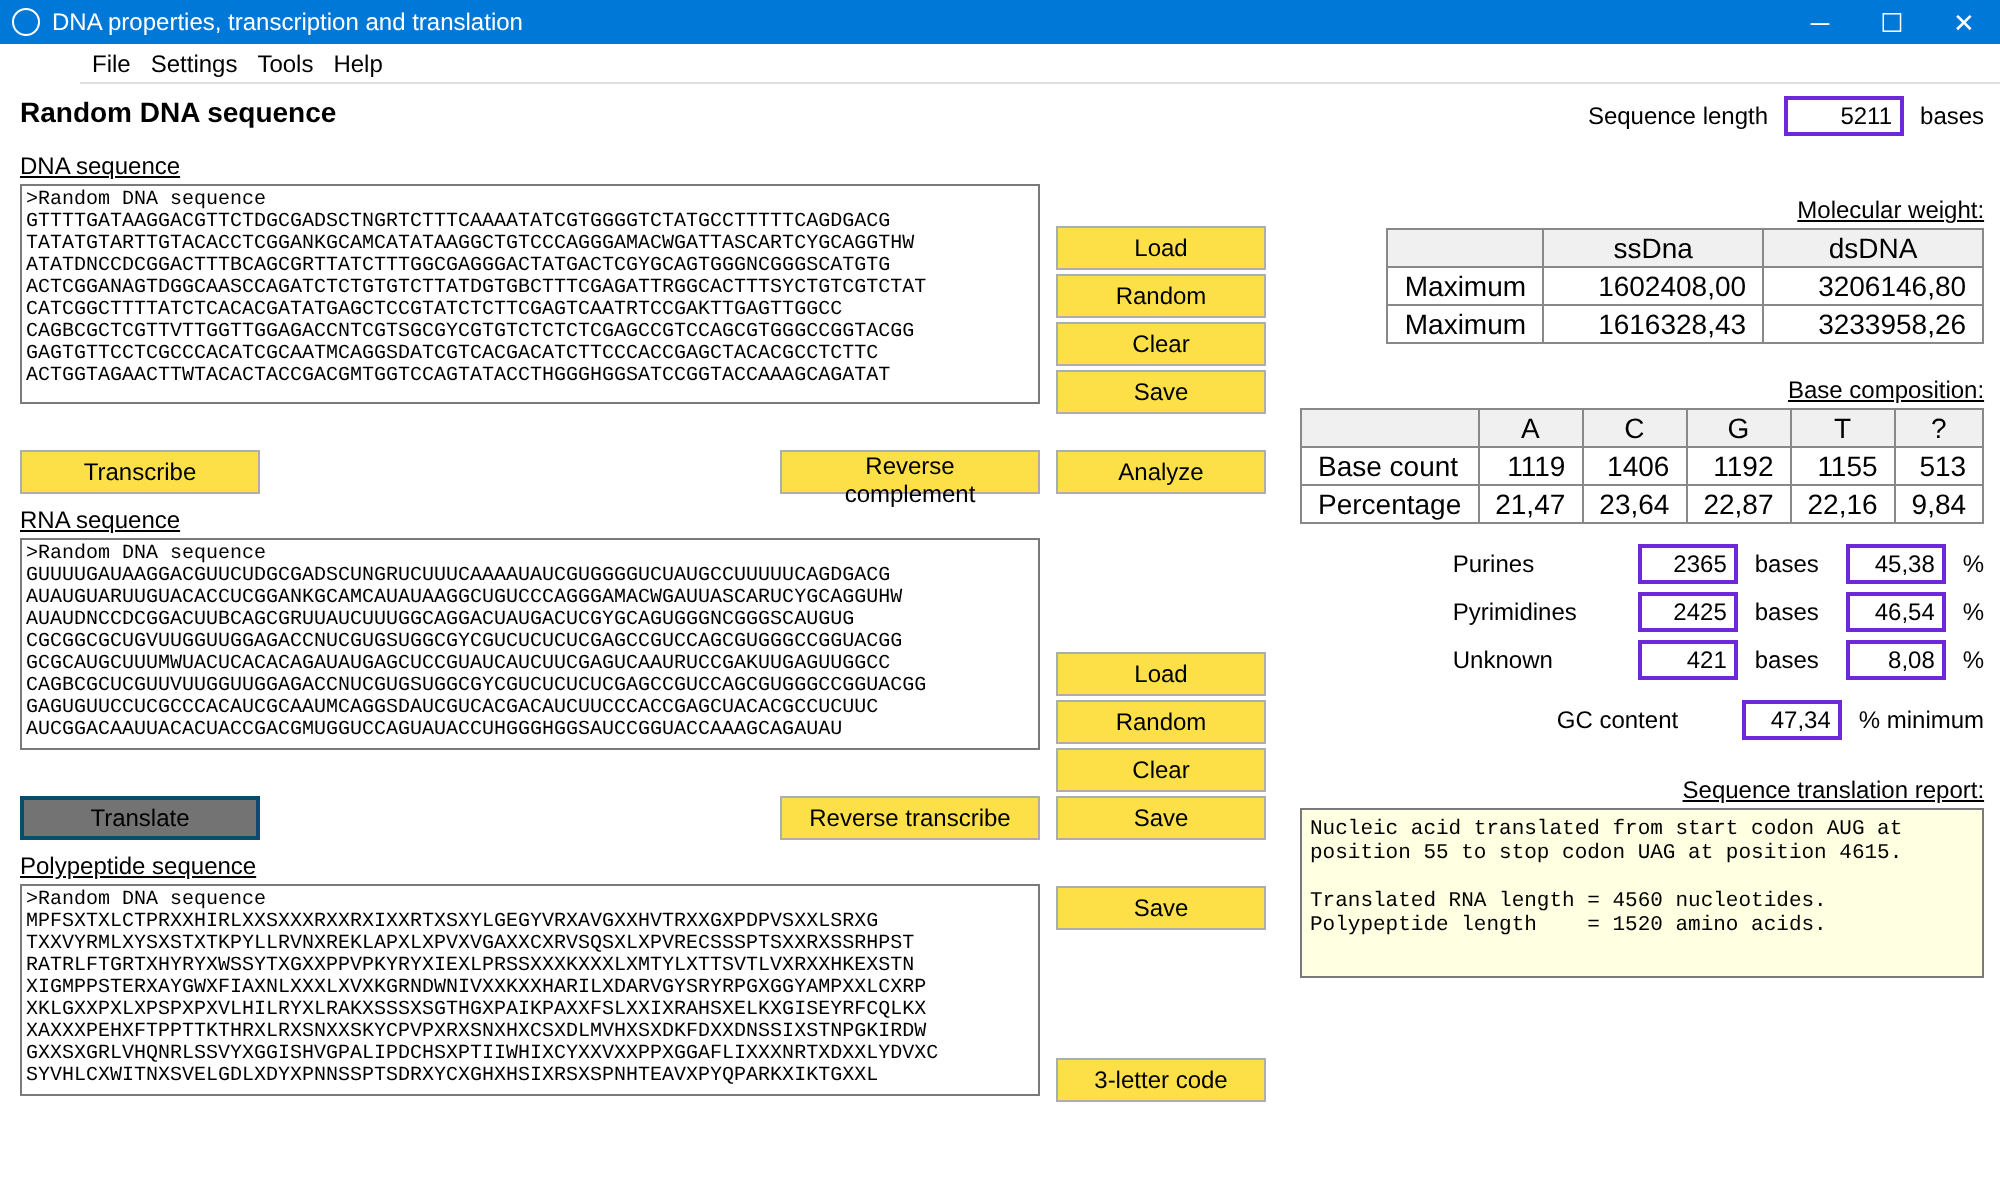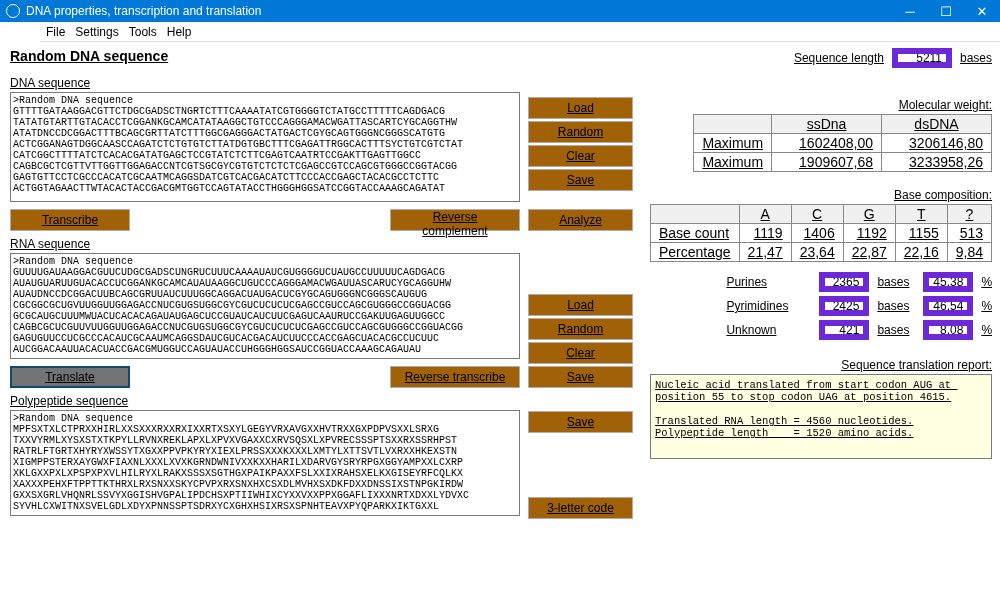--- a/index.html
+++ b/index.html
@@ -3,37 +3,37 @@
 <meta charset="utf-8">
 <style>
 * { box-sizing: border-box; margin: 0; padding: 0; }
 body { font-family: "Segoe UI", Tahoma, sans-serif; font-size: 12px; color: #000; background: #fff; width: 1000px; height: 601px; overflow: hidden; }
 .titlebar { background: #0078d7; color: #fff; height: 22px; display: flex; align-items: center; padding-left: 6px; font-size: 12px; }
 .titlebar .icon { width: 14px; height: 14px; border: 1px solid #fff; border-radius: 50%; margin-right: 6px; display: inline-block; }
 .titlebar .spacer { flex: 1; }
 .winbtn { width: 36px; height: 22px; display: flex; align-items: center; justify-content: center; color: #fff; font-size: 13px; }
 .menubar { height: 20px; background: #fff; border-bottom: 1px solid #e0e0e0; display: flex; align-items: center; padding-left: 6px; gap: 10px; font-size: 12px; margin-left: 40px; }
 .menubar span { cursor: default; }
-.content { display: flex; padding: 6px 10px 16px 10px; gap: 10px; height: calc(601px - 22px - 20px); text-decoration: underline; }
+.content { display: flex; padding: 6px 10px 16px 10px; gap: 10px; height: calc(601px - 22px - 20px); }
 .left { flex: 0 0 630px; display: flex; flex-direction: column; }
 .right { flex: 1; display: flex; flex-direction: column; align-items: flex-end; }
 h2.main { font-size: 14px; font-weight: bold; margin-bottom: 6px; }
 .section-hdr { font-size: 12px; text-decoration: underline; margin-top: 6px; margin-bottom: 2px; }
 .seq-row { display: flex; gap: 8px; align-items: flex-end; }
 .seq-block { flex: 0 0 510px; }
 .btn-col { display: flex; flex-direction: column; gap: 2px; width: 105px; margin-top: 0px; }
 textarea.seq { width: 100%; height: 110px; resize: none; font-family: "Courier New", monospace; font-size: 10px; line-height: 11px; overflow-y: scroll; border: 1px solid #7a7a7a; padding: 2px; white-space: pre; }
 textarea.seq.short { height: 106px; }
-button.std { height: 22px; font-size: 12px; background: #a16207; border: 1px solid #adadad; cursor: default; padding: 0 8px; }
+button.std { height: 22px; font-size: 12px; background: #fde047; border: 1px solid #adadad; cursor: default; padding: 0 8px; }
 button.std.primary { border: 2px solid #0c4a6e; background: #737373; }
-.btn-row { display: flex; gap: 25px; margin-top: 4px; }
+.btn-row { display: flex; gap: 25px; margin-top: 20px; }
 .btn-row button.wide { width: 120px; }
 .btn-row .right-btn { margin-left: auto; width: 130px; }
 .right-hdr-row { display: flex; align-items: center; gap: 8px; margin-bottom: 10px; }
-input.num { width: 50px; height: 20px; text-align: right; border: 6px solid #6d28d9; font-size: 12px; padding-right: 4px; }
+input.num { width: 50px; height: 20px; text-align: right; border: 2px solid #6d28d9; font-size: 12px; padding-right: 4px; }
 input.num.wide { width: 60px; }
 table.mw, table.bc { border-collapse: collapse; font-size: 14px; margin-bottom: 10px; }
 table.mw th, table.mw td, table.bc th, table.bc td { border: 1px solid #888; padding: 1px 8px; text-align: right; height: 18px; }
 table.mw th:first-child, table.mw td:first-child, table.bc td:first-child { text-align: left; font-weight: normal; }
 table.mw th, table.bc th { background: #f0f0f0; font-weight: normal; text-align: center; }
 table.mw th:first-child { background: #f0f0f0; }
 .stat-row { display: flex; align-items: center; gap: 8px; margin-bottom: 4px; font-size: 12px; }
 .stat-row .label { width: 85px; }
 .stat-row .unit { width: 38px; }
 textarea.report { width: 100%; height: 85px; resize: none; font-family: "Courier New", monospace; font-size: 10.5px; background: #ffffe1; border: 1px solid #7a7a7a; padding: 4px; white-space: pre-wrap; }
@@ -149,21 +149,21 @@
             <th style="width:110px">ssDna</th>
             <th style="width:110px">dsDNA</th>
           </tr>
       <tr>
             <td>Maximum</td>
             <td>1602408,00</td>
             <td>3206146,80</td>
           </tr>
       <tr>
             <td>Maximum</td>
-            <td>1909607,68</td>
+            <td>1616328,43</td>
             <td>3233958,26</td>
           </tr>
     </tbody>
       </table>
 
     <div class="section-hdr" style="text-decoration:underline">Base composition:</div>
     <table class="bc">
       <tbody>
           <tr>
             <th style="width:80px"></th>
@@ -206,20 +206,25 @@
       <input class="num" value="46,54" style="">
       <span>%</span>
     </div>
     <div class="stat-row">
       <span class="label">Unknown</span>
       <input class="num" value="421" style="">
       <span class="unit">bases</span>
       <input class="num" value="8,08" style="">
       <span>%</span>
     </div>
+    <div class="stat-row" style="margin-top:6px">
+      <span class="label">GC content</span>
+      <input class="num" value="47,34" style="">
+      <span>% minimum</span>
+    </div>
 
     <div class="section-hdr" style="margin-top:14px">Sequence translation report:</div>
     <textarea class="report" spellcheck="false" style="">Nucleic acid translated from start codon AUG at position 55 to stop codon UAG at position 4615.
 
 Translated RNA length = 4560 nucleotides.
 Polypeptide length    = 1520 amino acids.</textarea>
   </div>
 </div>
 
 </body></html>

